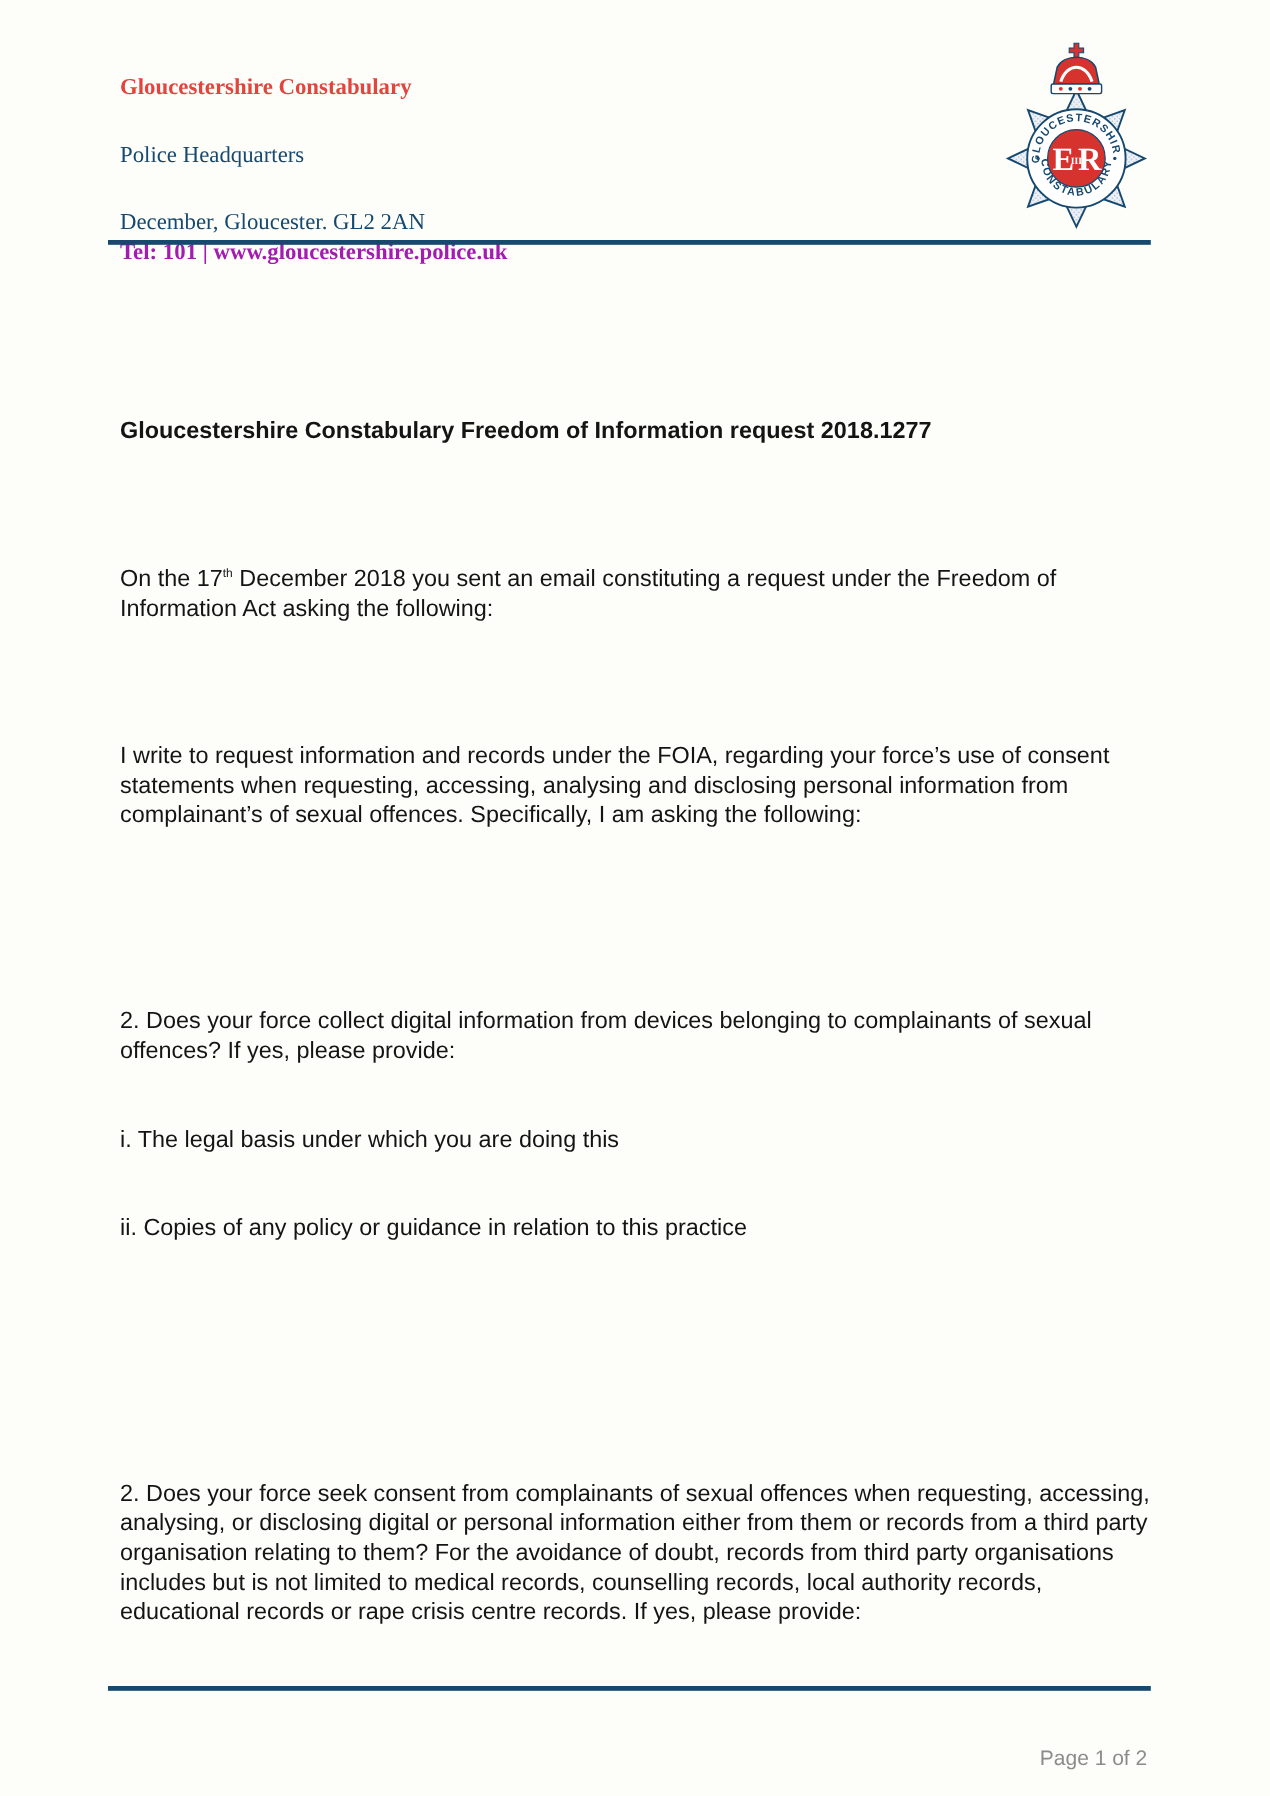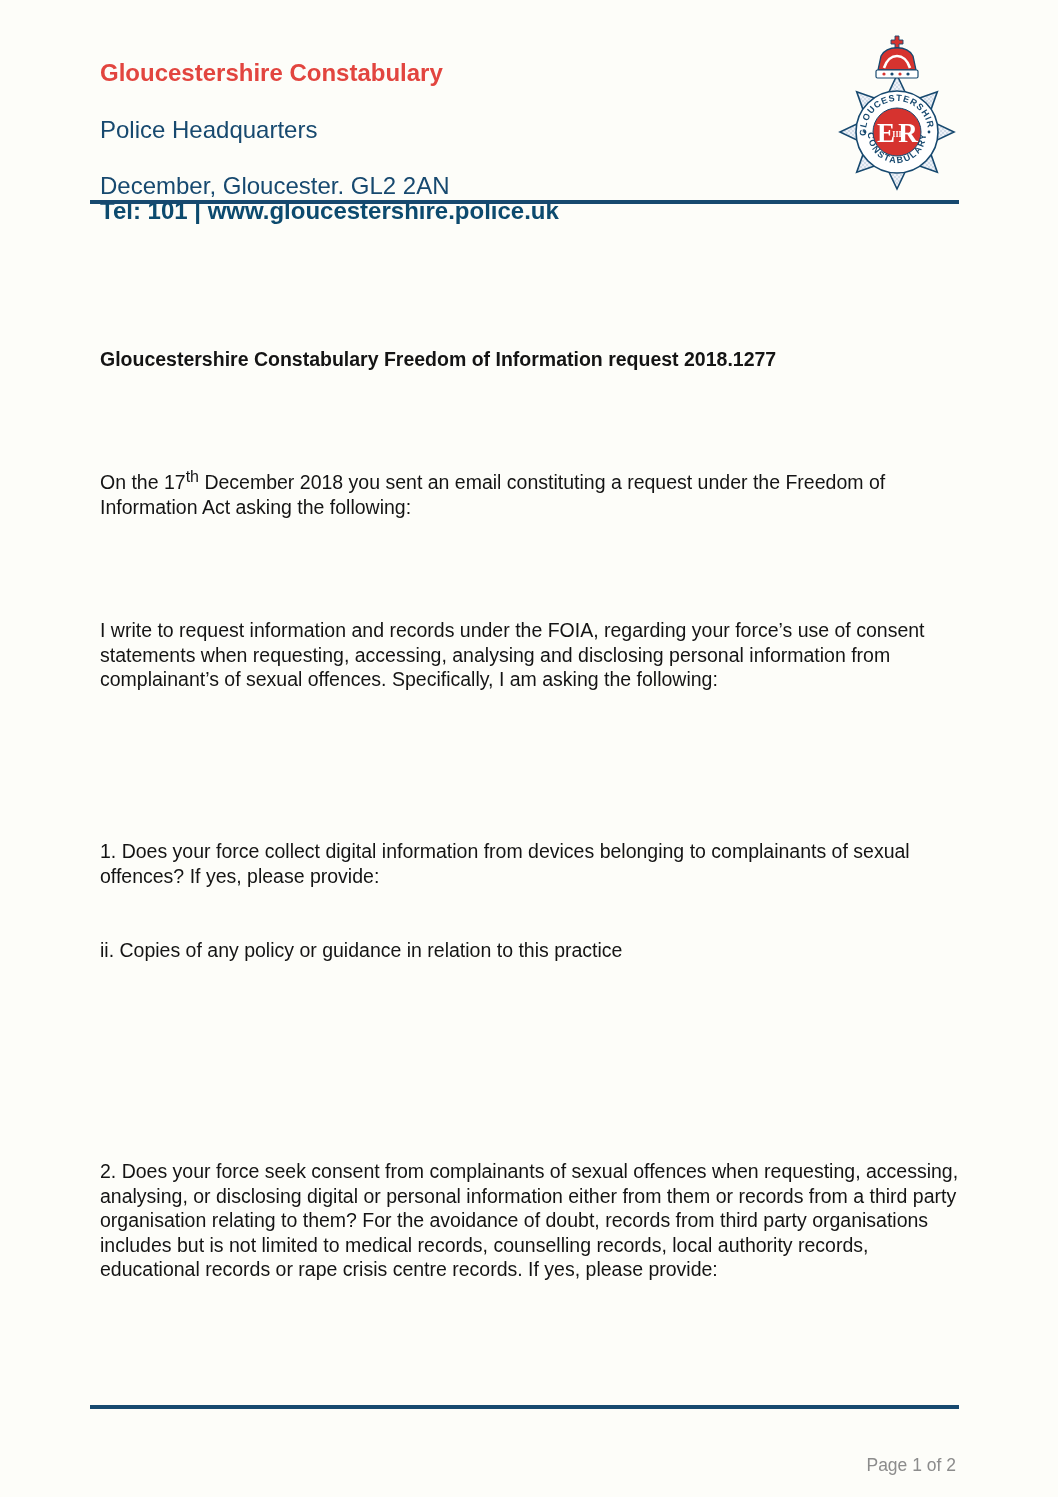--- a/index.html
+++ b/index.html
@@ -7,43 +7,43 @@
     width: 1058px; height: 1497px;
     background: #FDFDF9;
     position: relative;
     font-family: "Liberation Sans", sans-serif;
     color: #141414;
     overflow: hidden;
   }
   
   .letterhead {
     position: absolute; left: 100px; top: 61px;
-    font-size: 24px; line-height: 24.6px;
+    font-size: 19px; line-height: 24.6px; font-family: Liberation Serif, serif;
   }
   .org-name  { color: #E2453F; font-weight: bold; }
   .addr-line { color: #17496F; margin-top: 32px; }
-  .contact-line { color: #0c4a6e; font-weight: bold; }
+  .contact-line { color: #a21caf; font-weight: bold; }
   .rule {
     position: absolute; left: 90px; width: 869px; height: 4px;
     background: #17496F;
   }
   .rule-top    { top: 200px; }
   .rule-bottom { top: 1405px; }
   .badge-wrap { position: absolute; left: 834px; top: 32px; }
   
   .content {
     position: absolute; left: 100px; top: 249px; width: 864px;
     font-size: 19.5px; line-height: 24.6px;
     white-space: pre-wrap;
   }
   .para  { margin: 0 0 24.6px 0; }
   .block { margin: 0 0 24.6px 0; }
   .block > div { margin: 0; }
   .bold { font-weight: bold; }
-  sup.ord { font-size: 16px; line-height: 0; vertical-align: super; text-align: center; }
+  sup.ord { font-size: 10px; line-height: 0; vertical-align: super; text-align: center; }
   
   .page-number {
     position: absolute; left: 90px; top: 1455px; width: 866px;
     text-align: right; color: #8C8C8C; font-size: 17.5px;
   }
 </style>
 </head>
 <body>
 
 <div class="letterhead">
@@ -103,21 +103,22 @@
 <div class="content">
 
 
   <div class="para bold">Gloucestershire Constabulary Freedom of Information request 2018.1277</div>
 
   <div class="para"><span>On the 17</span><sup class="ord">th</sup><span> December 2018 you sent an email constituting a request under the Freedom of Information Act asking the following:</span></div>
 
   <div class="para">I write to request information and records under the FOIA, regarding your force’s use of consent statements when requesting, accessing, analysing and disclosing personal information from complainant’s of sexual offences. Specifically, I am asking the following:</div>
 
   <div class="block">
-    <div>1. Does your force collect digital information from devices belonging to complainants of sexual offences? If yes, please provide:</div>
+    <div>2. Does your force collect digital information from devices belonging to complainants of sexual offences? If yes, please provide:</div>
+    <div>i. The legal basis under which you are doing this</div>
     <div>ii. Copies of any policy or guidance in relation to this practice</div>
   </div>
 
   <div class="block">
     <div>2. Does your force seek consent from complainants of sexual offences when requesting, accessing, analysing, or disclosing digital or personal information either from them or records from a third party organisation relating to them? For the avoidance of doubt, records from third party organisations includes but is not limited to medical records, counselling records, local authority records, educational records or rape crisis centre records. If yes, please provide:</div>
     
     
     
   </div>
 

